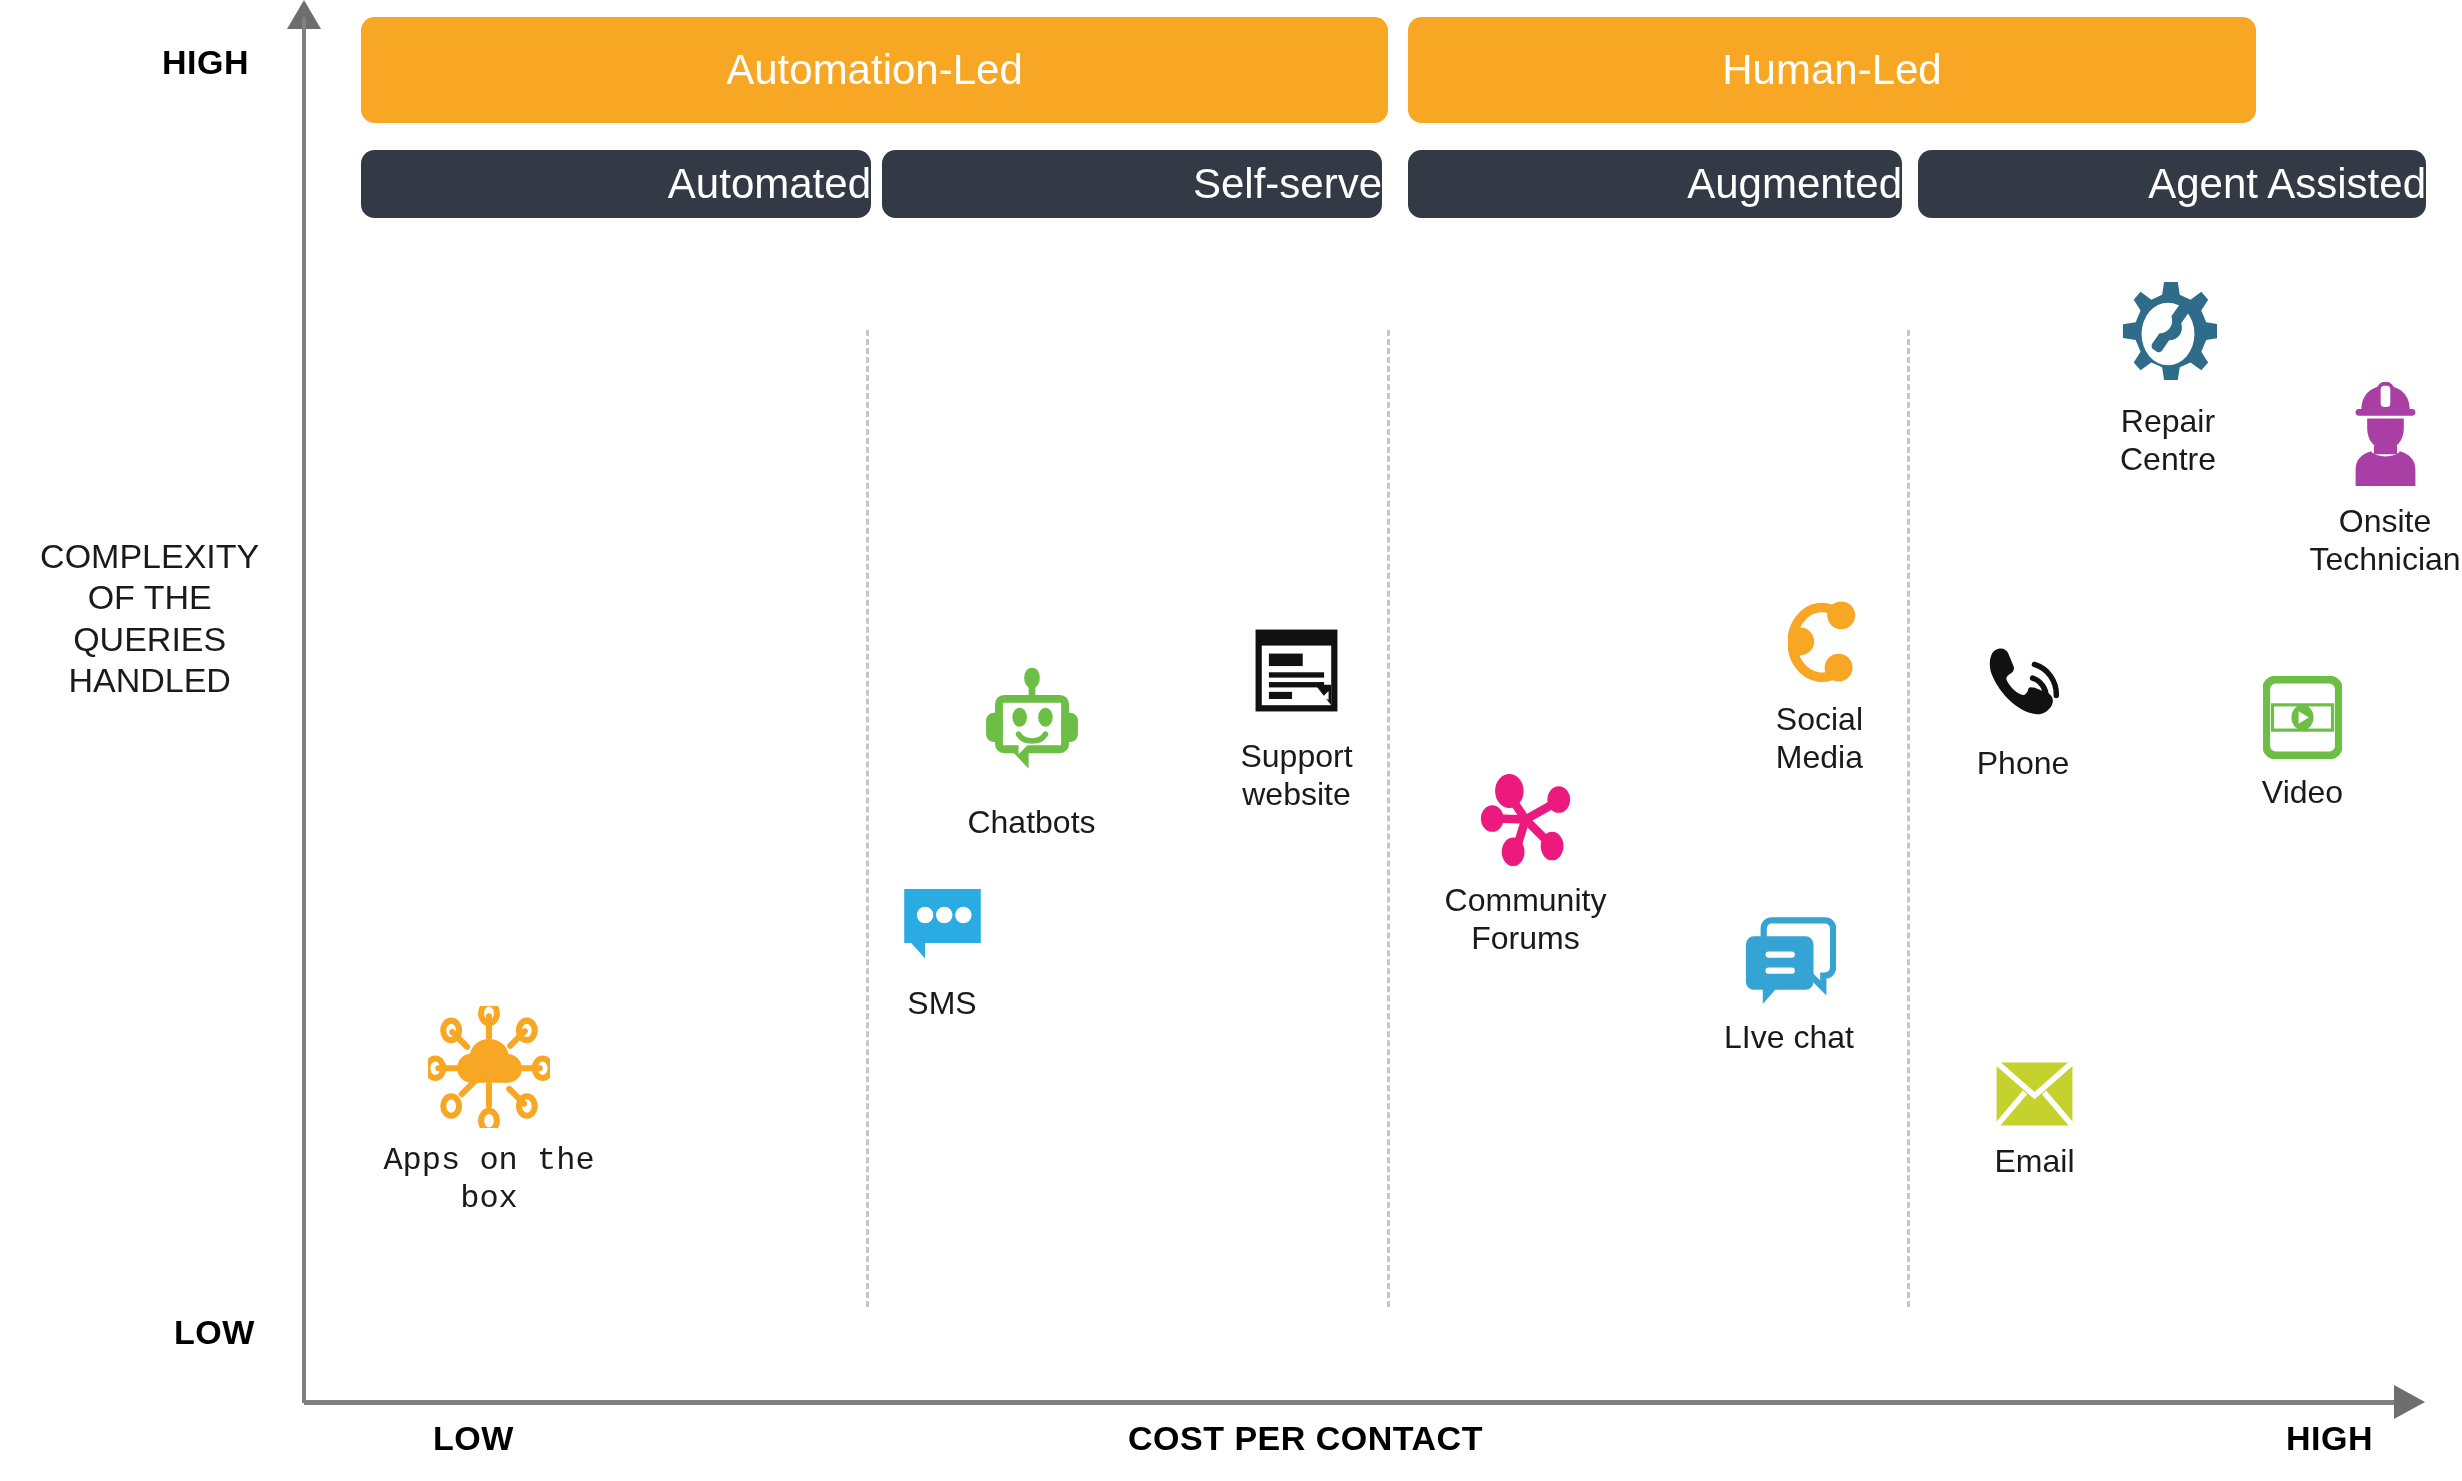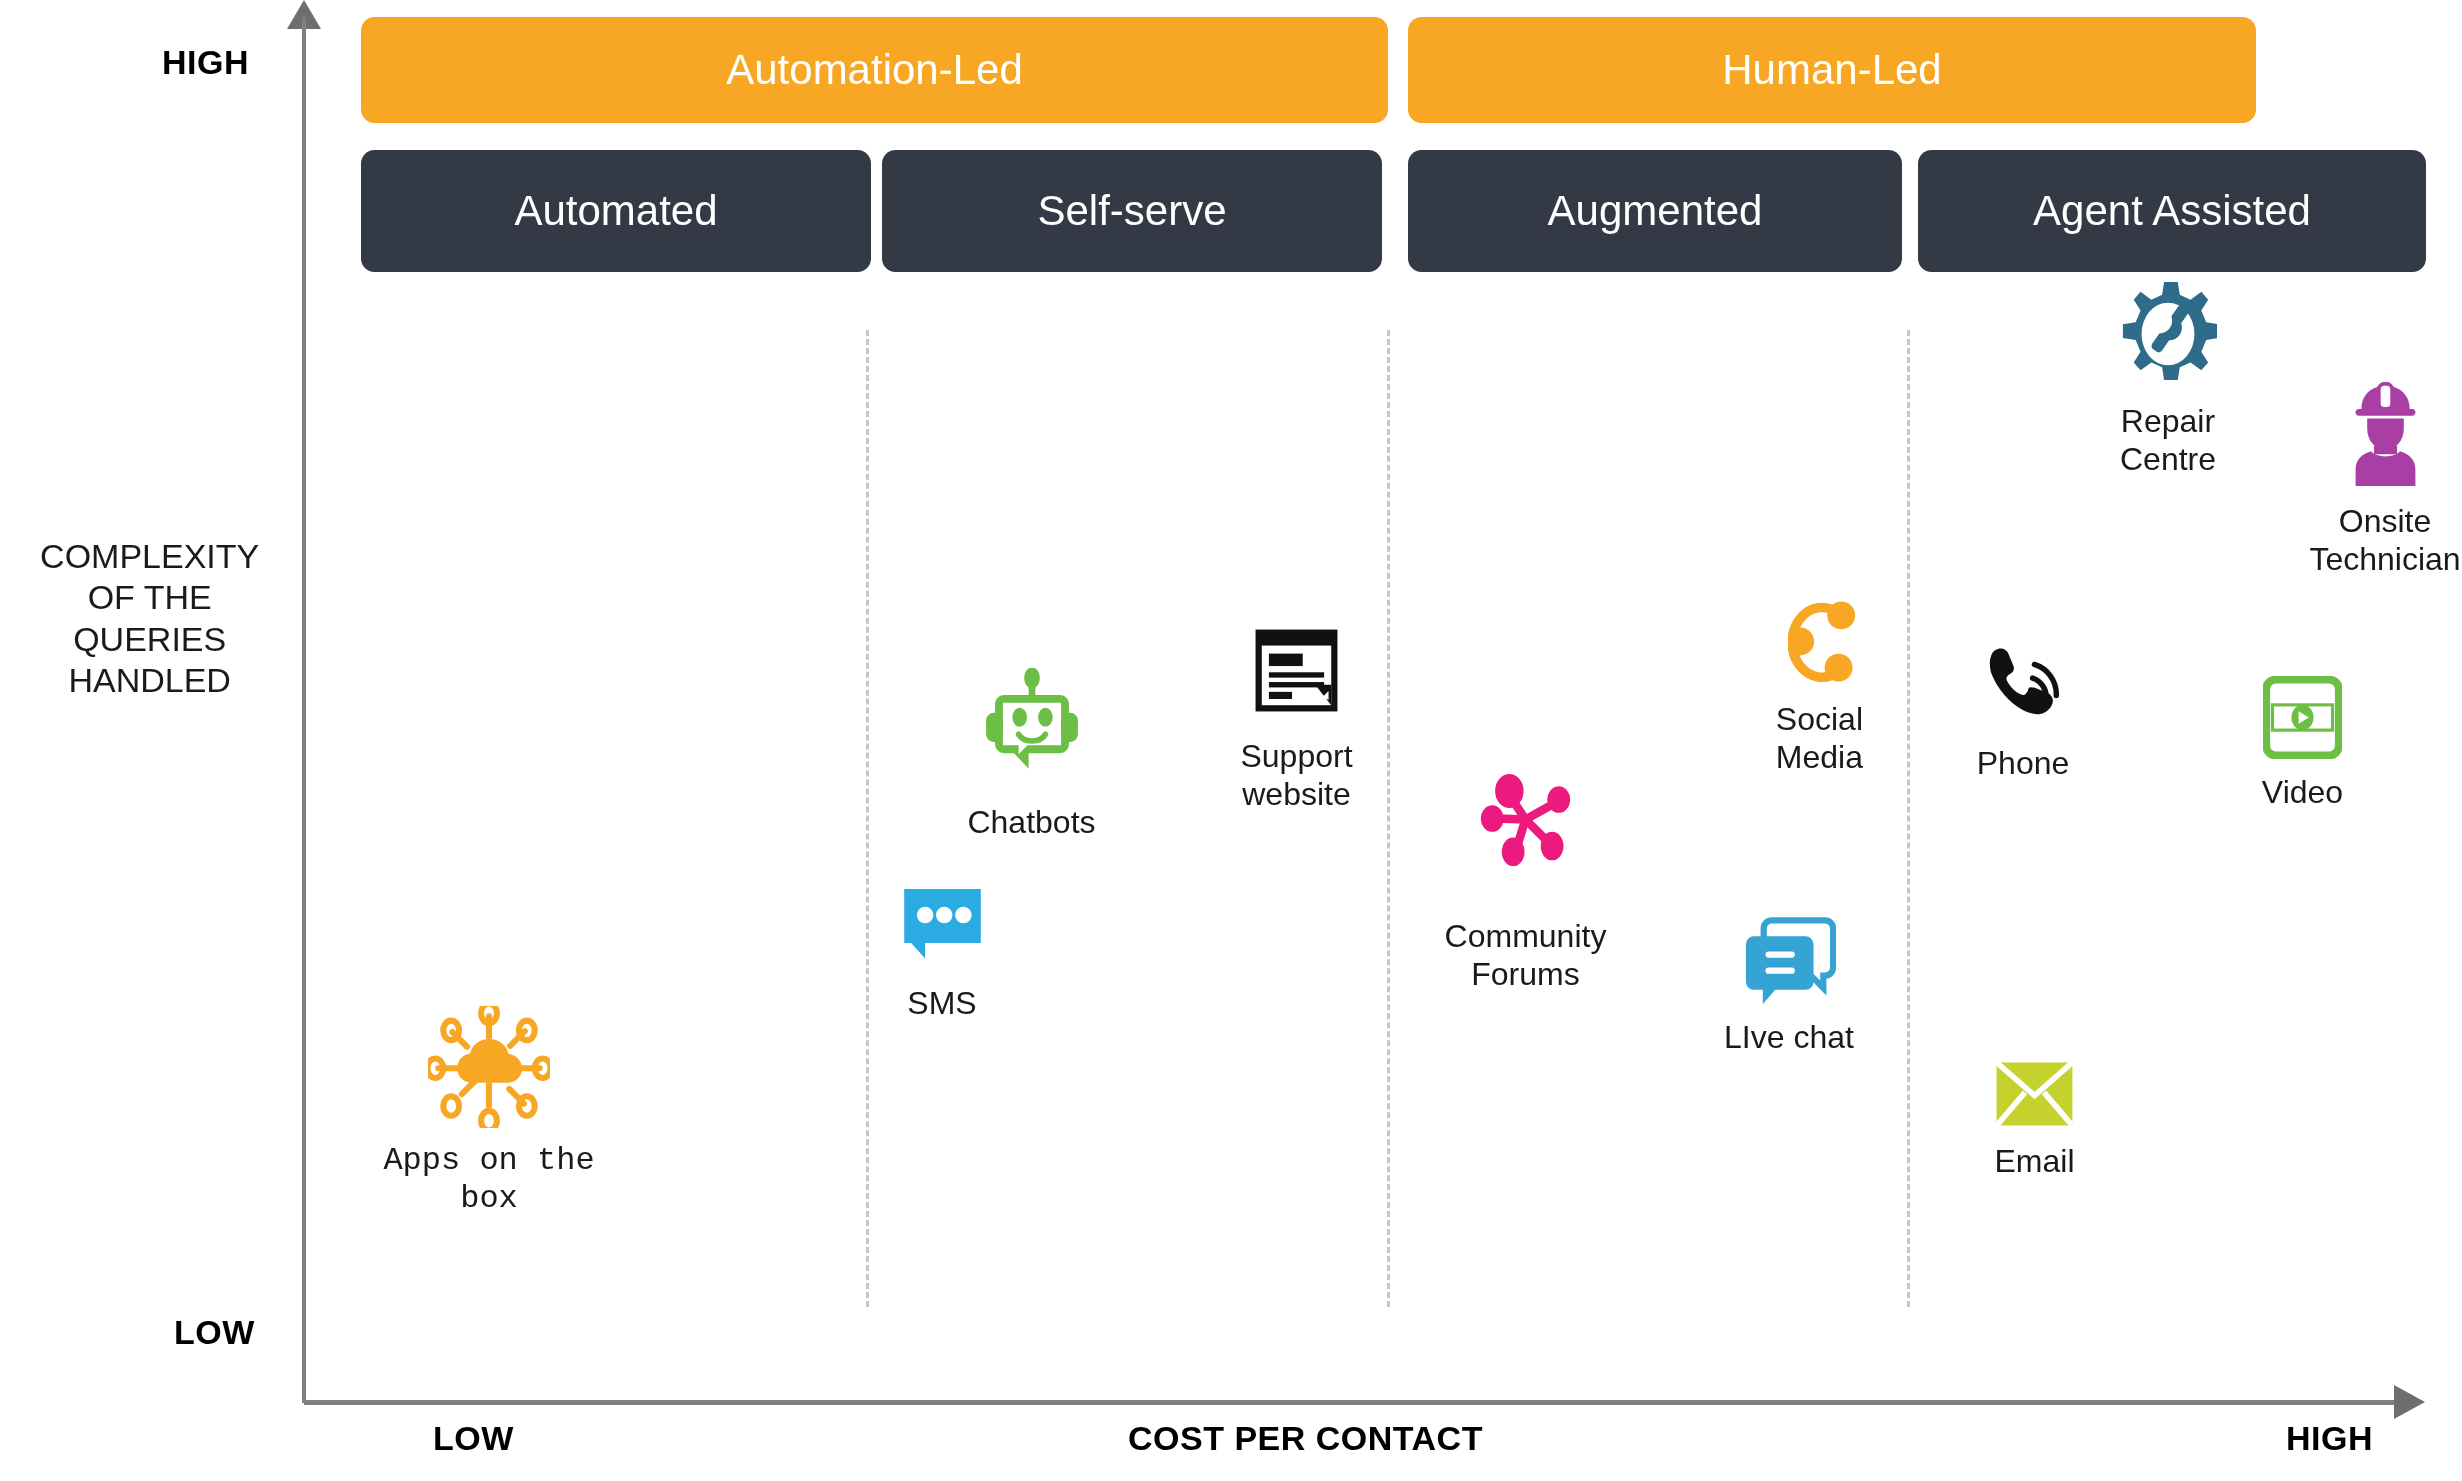--- a/index.html
+++ b/index.html
@@ -86,21 +86,21 @@
     position: absolute;
     border-radius: 13.5px;
     display: flex;
     align-items: center;
     justify-content: center;
     color: #ffffff;
     font-size: 42px;
     box-sizing: border-box;
   }
   .band-orange { background: #f7a723; height: 106px; top: 17.4px; }
-  .band-dark   { background: #343a45; height: 122px; top: 150px; }
+  .band-dark   { background: #343a45; height: 68px; top: 150px; justify-content: flex-end; }
 
   #band-automation-led { left: 361px;  width: 1027px; }
   #band-human-led      { left: 1408px; width: 848px; }
 
   #band-automated      { left: 361px;  width: 510px; }
   #band-self-serve     { left: 882px;  width: 500px; }
   #band-augmented      { left: 1408px; width: 494px; }
   #band-agent-assisted { left: 1918px; width: 508px; }
 
   
@@ -249,21 +249,21 @@
         <rect x="19" y="63" width="62" height="6" fill="#111111"></rect>
         <rect x="19" y="74" width="26" height="8" fill="#111111"></rect>
         <path d="M71 66 h18 v23 z" fill="#111111"></path>
         <path d="M79 80 l7 -7 v10 z" fill="#ffffff"></path>
       </svg>
     </span>
     <span class="cap">Support
 website</span>
   </div>
 
-  <div class="item" style="left:1429px; top:772px; width:193px;gap:36px;">
+  <div class="item" style="left:1429px; top:772px; width:193px;">
     <span class="glyph">
       <svg width="97" height="95" viewBox="0 0 100 100">
         <g stroke="#ec1a7e" stroke-width="9" stroke-linecap="round" fill="none">
           <path d="M50 50 L34 26"></path>
           <path d="M50 50 L82 32"></path>
           <path d="M50 50 L20 49"></path>
           <path d="M50 50 L40 82"></path>
           <path d="M50 50 L74 74"></path>
         </g>
         <g fill="#ec1a7e">

